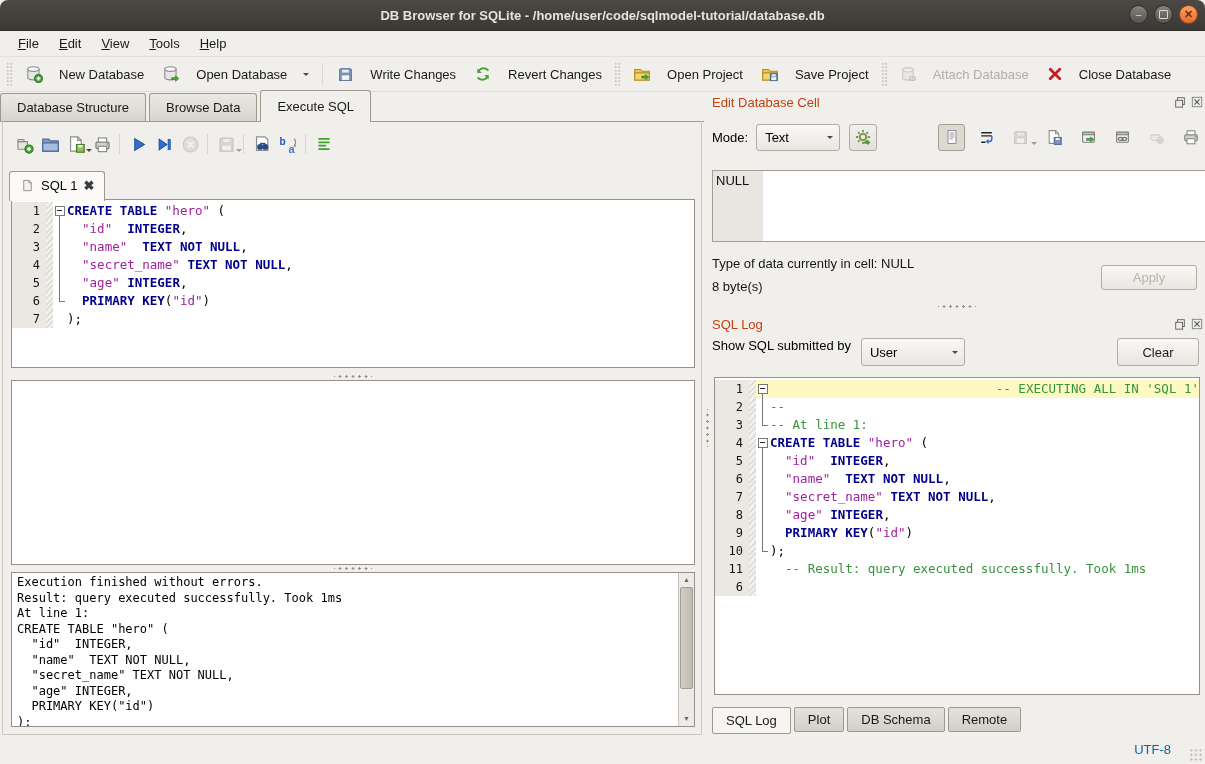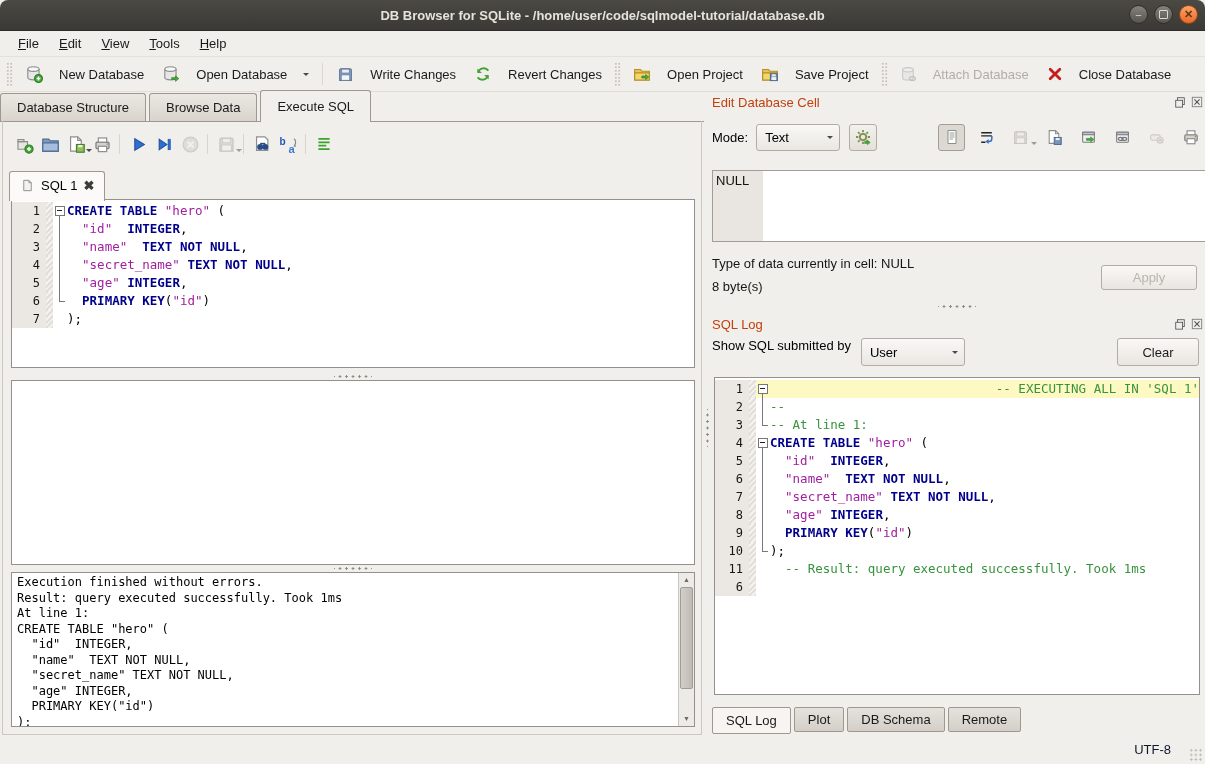--- a/index.html
+++ b/index.html
@@ -101,21 +101,21 @@
   .rsplit{position:absolute;top:213px;left:0;right:4px;height:6px;display:flex;align-items:center;}
   .filter-row{position:absolute;top:248px;left:0;right:6px;height:30px;display:flex;align-items:flex-start;}
   .filter-label{font-size:13px;}
   .clearbtn{margin-left:auto;width:82px;height:28px;}
   .bottom-tabs{position:absolute;top:617px;left:0;display:flex;gap:3px;align-items:flex-start;}
   .btab{font-size:13px;padding:4px 13px;background:linear-gradient(#e5e2dd,#d3cfc8);border:1px solid #9e988f;border-radius:2px;color:#1a1a1a;}
   .btab.active{background:#f7f5f2;padding:5px 13px;}
 
   
   .status{position:absolute;bottom:0;left:0;right:0;height:29px;}
-  .enc{position:absolute;right:34px;top:7px;color:#0f172a;font-size:13px;}
+  .enc{position:absolute;right:34px;top:7px;color:#0369a1;font-size:13px;}
   .resize-grip{position:absolute;right:2px;bottom:2px;width:14px;height:14px;background-image:radial-gradient(circle,#c2bdb4 1px,transparent 1.2px);background-size:4.6px 4.6px;}
   .ic{display:inline-flex;align-items:center;justify-content:center;}
 </style>
 </head>
 <body>
 
 <div class="win">
 
   <div class="titlebar">
     <span class="title">DB Browser for SQLite - /home/user/code/sqlmodel-tutorial/database.db</span>

